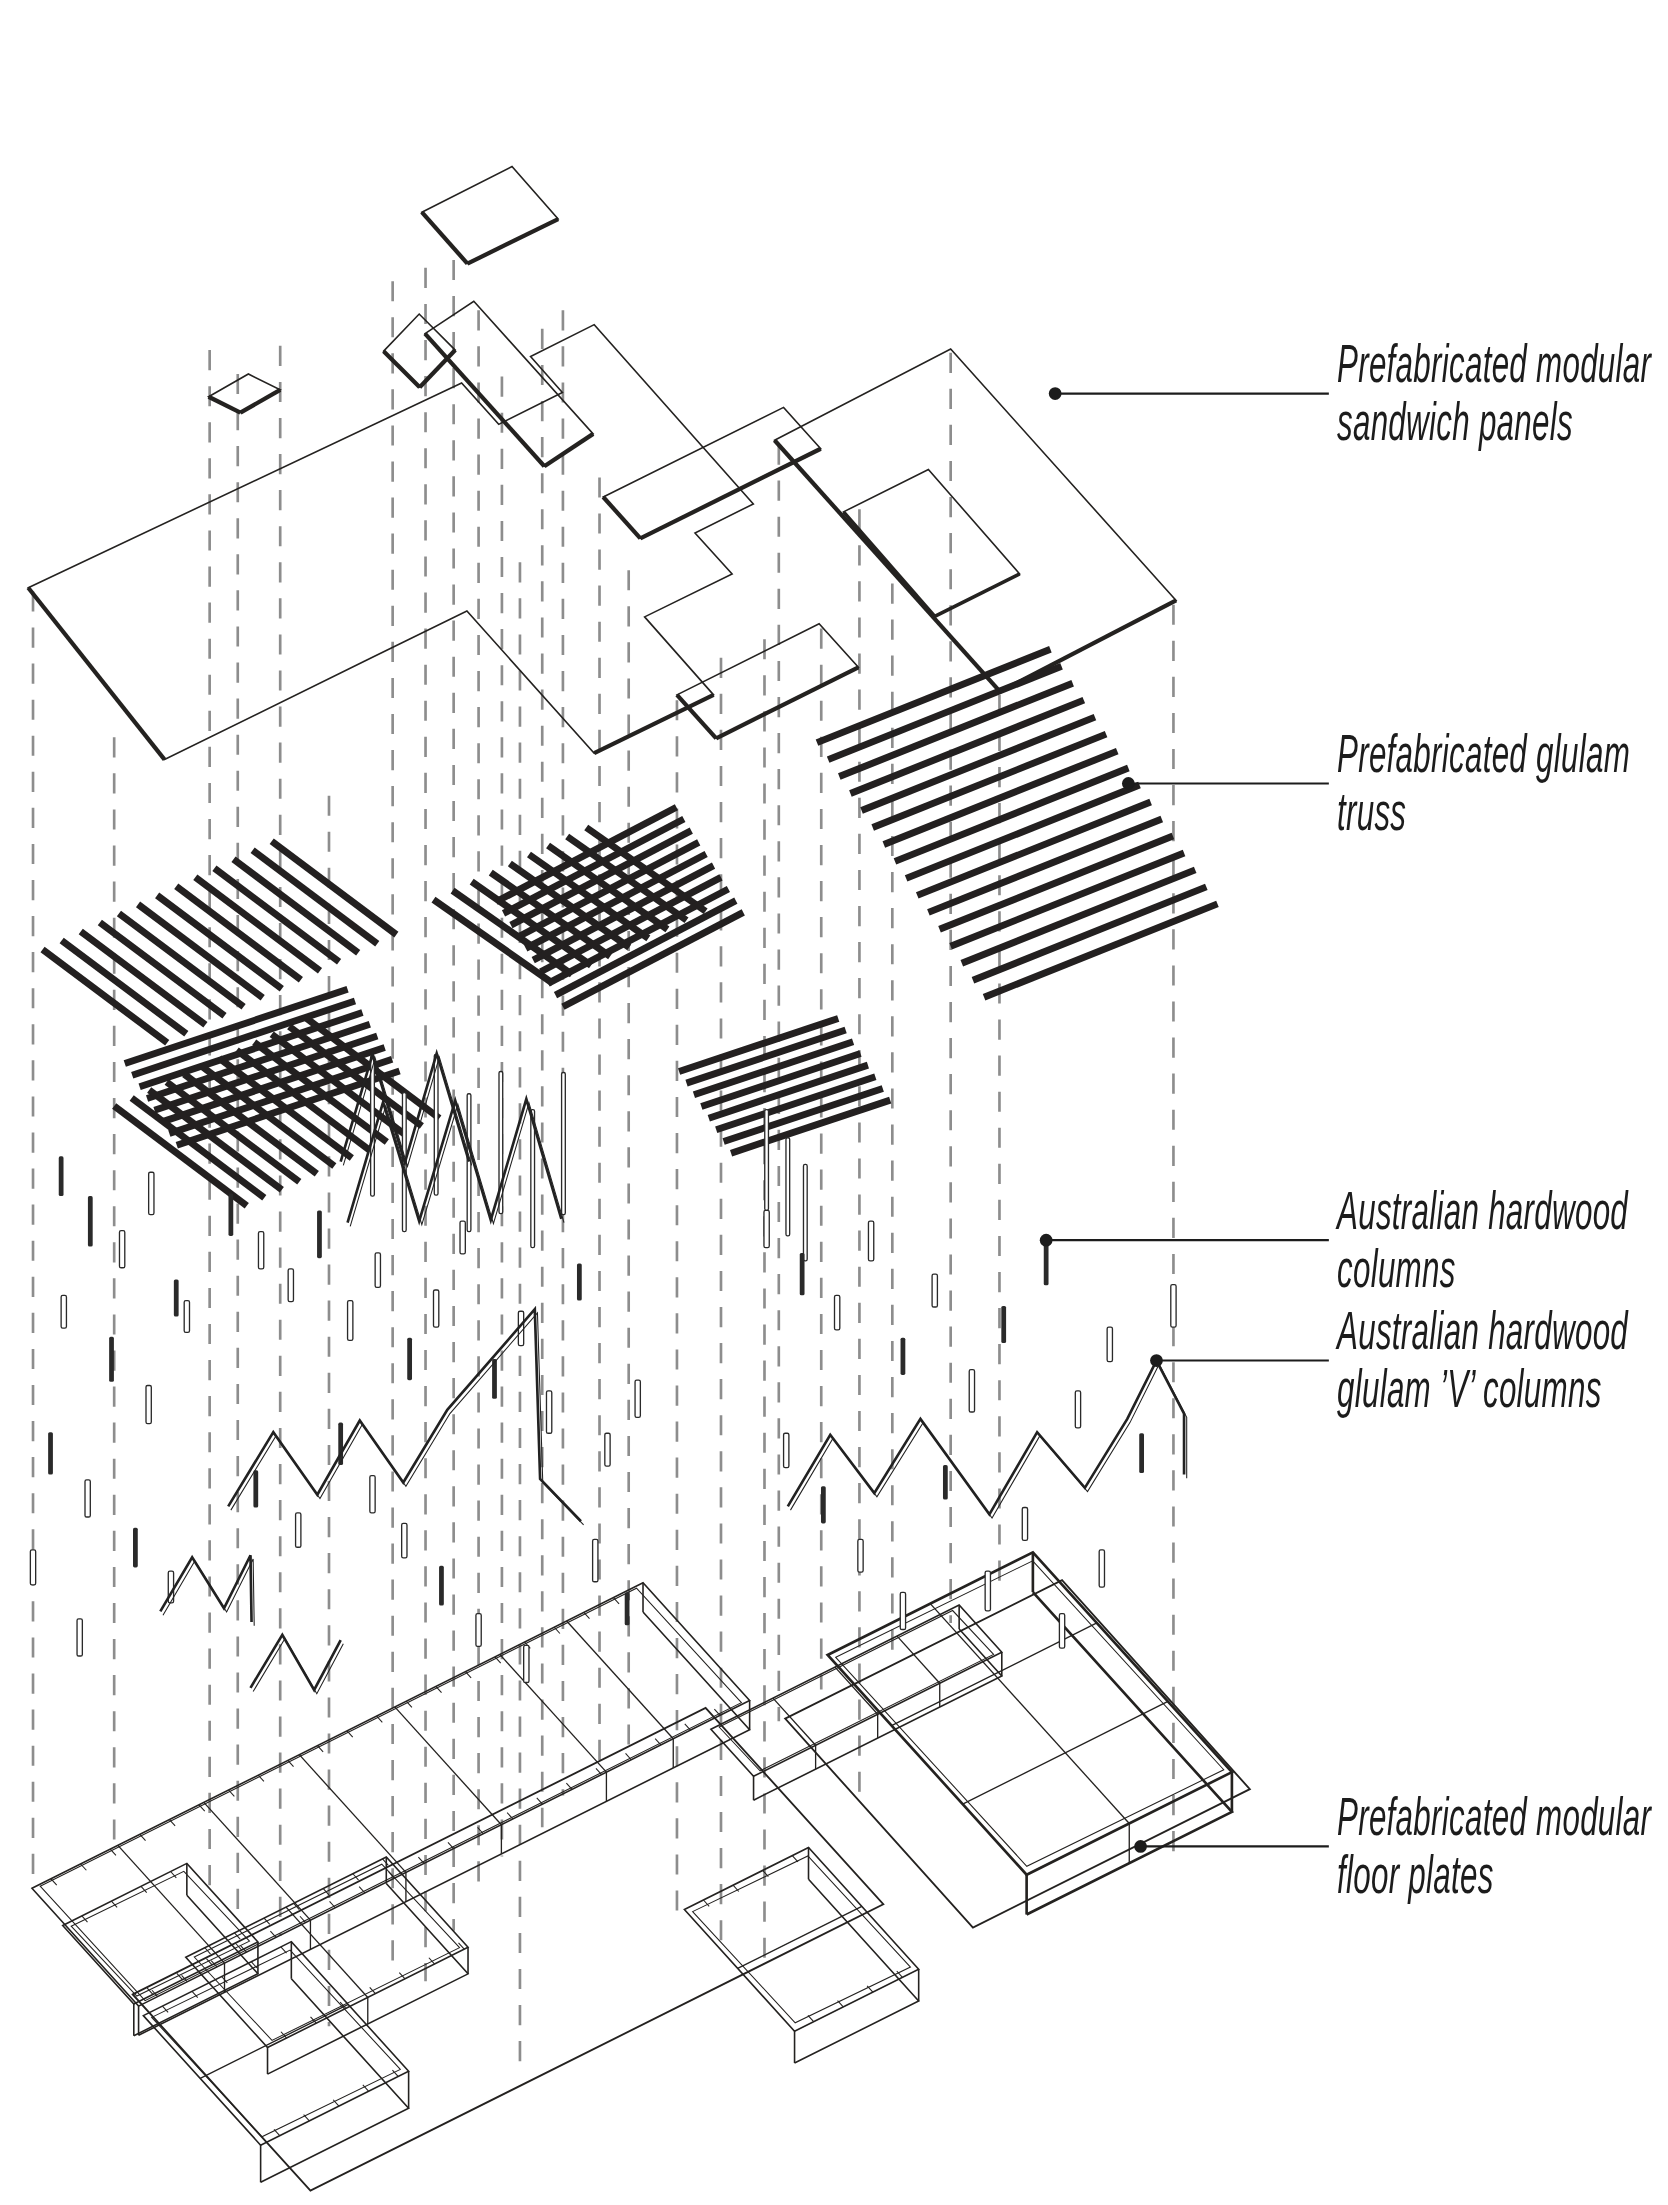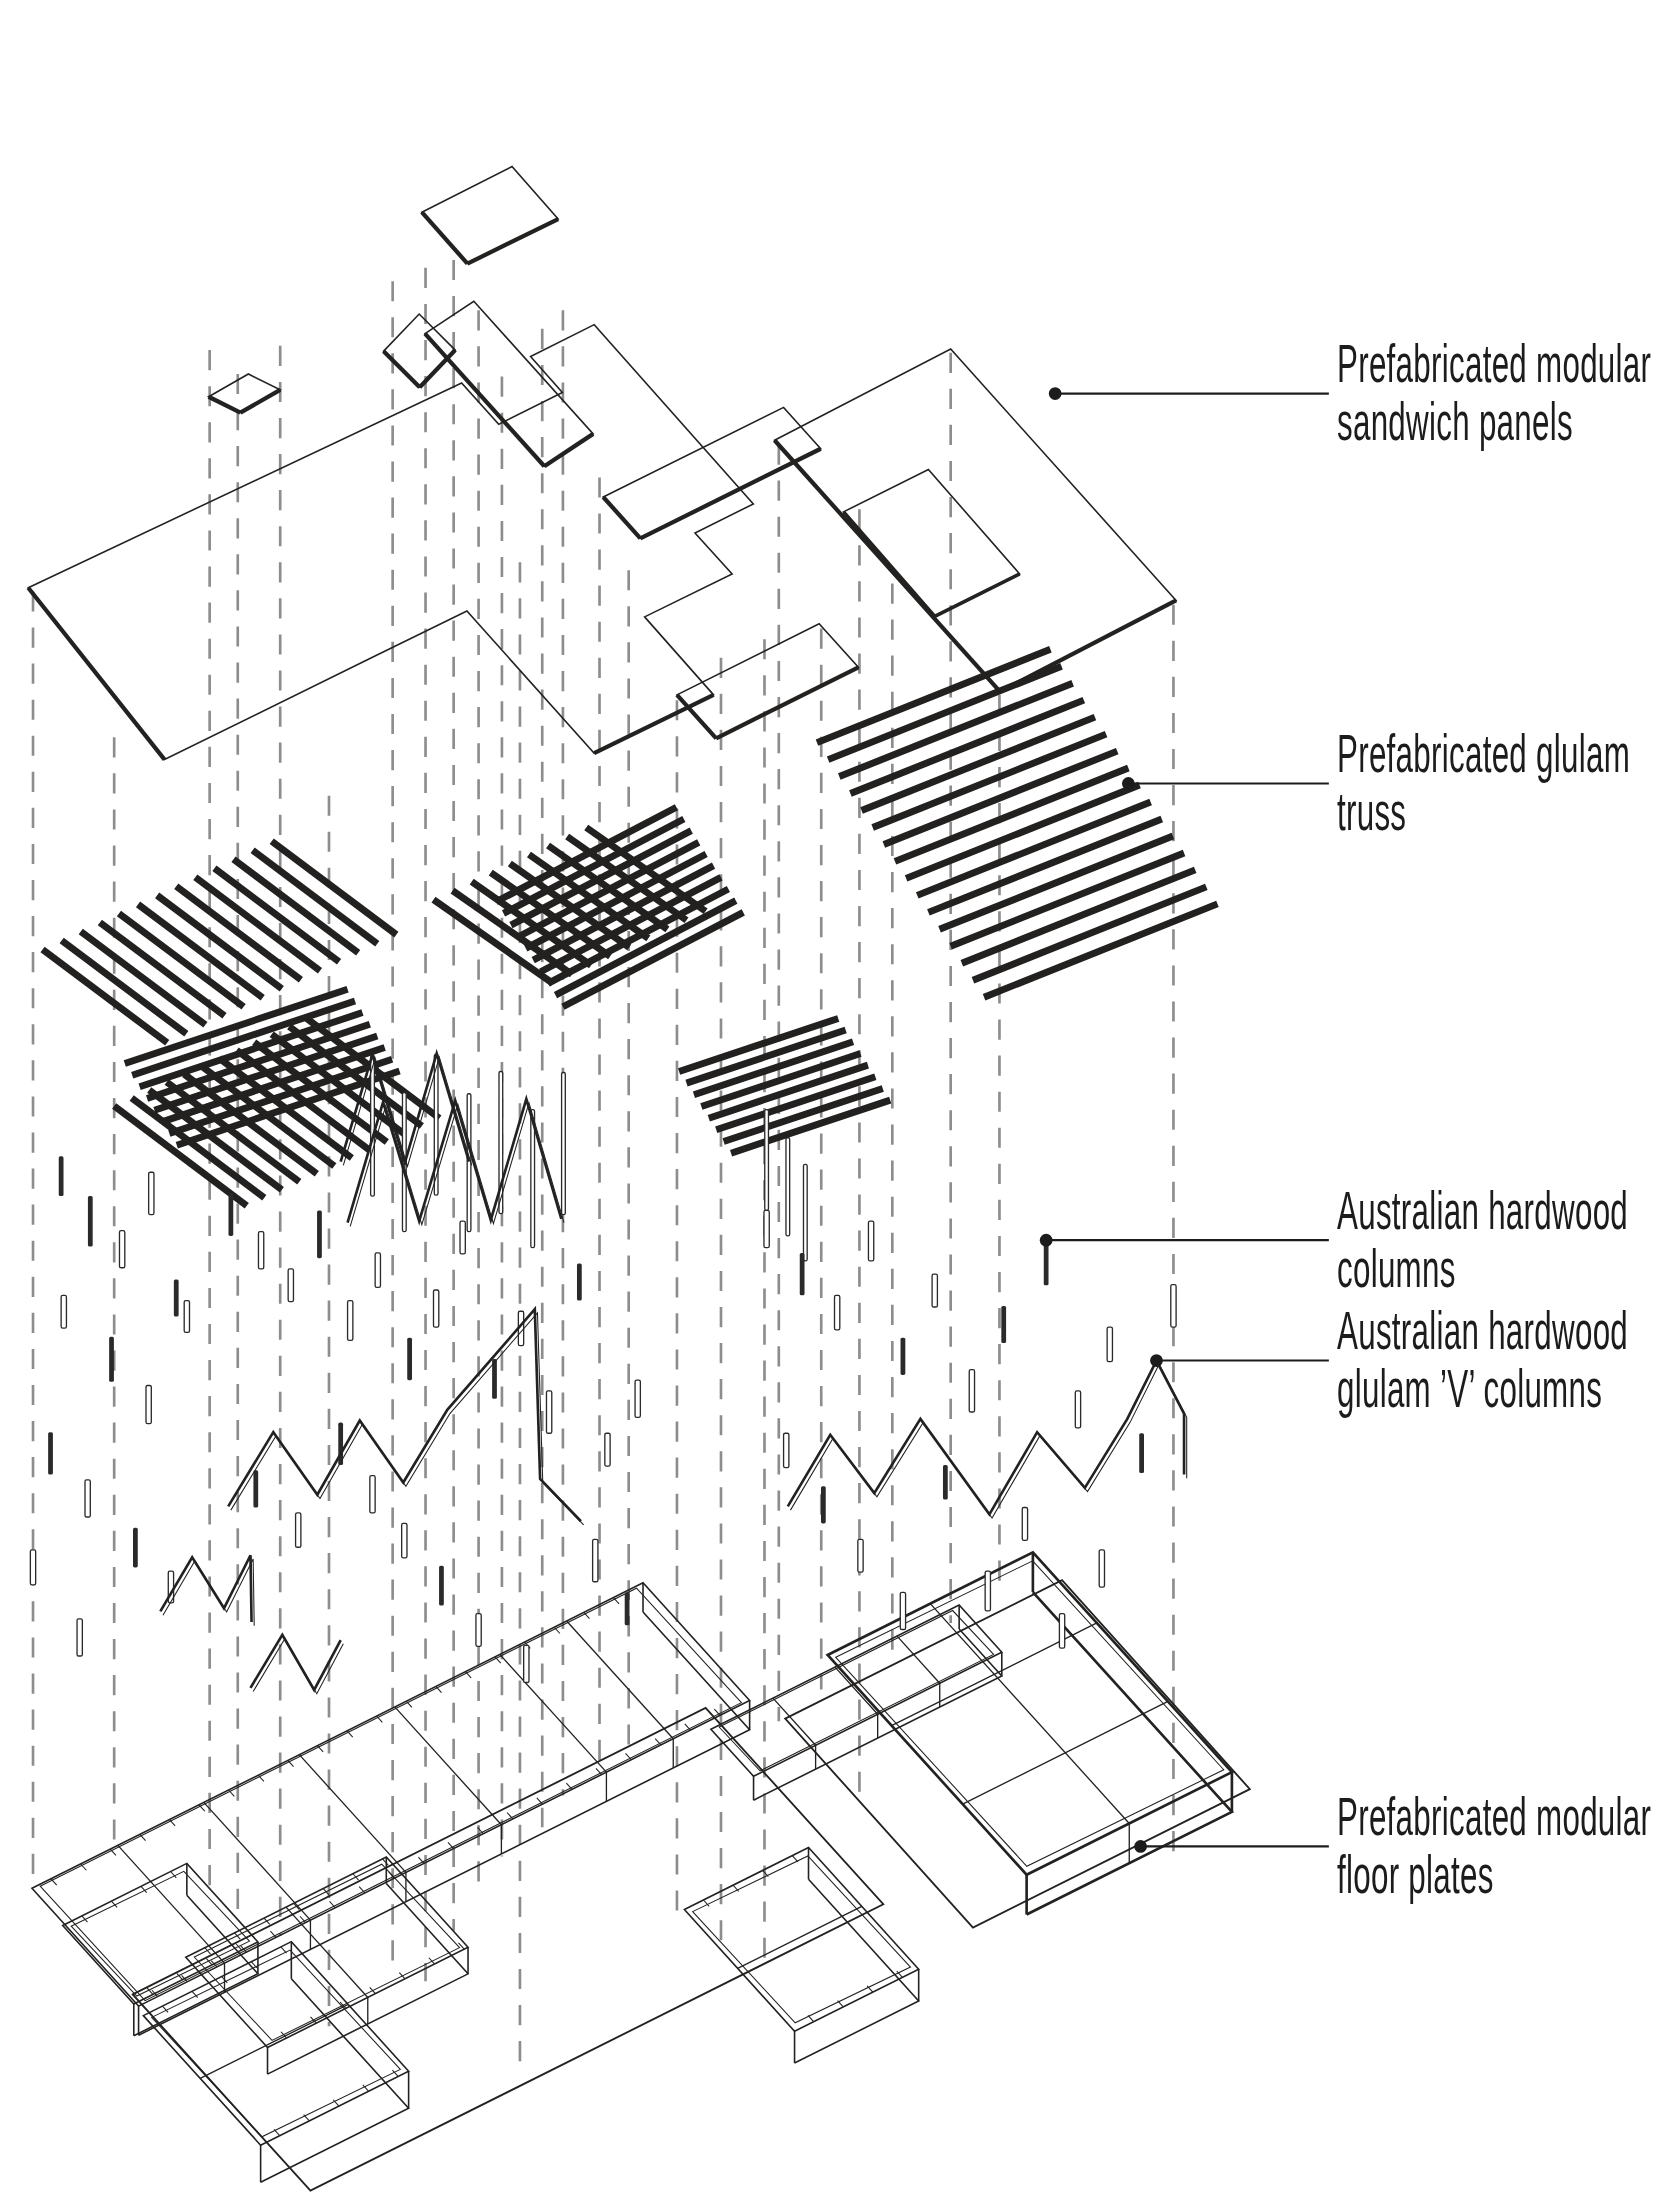--- a/index.html
+++ b/index.html
@@ -1,17 +1,17 @@
 <!DOCTYPE html>
 <html style="font-size:8.5px"><head>
 <meta charset="utf-8">
 <style>
   html,body{margin:0;padding:0;background:#ffffff;}
   body{width:1669px;height:2205px;position:relative;font-family:"Liberation Sans",sans-serif;}
-  #stage{position:absolute;inset:0;}
+  #stage{position:absolute;inset:0;font-style:italic;}
   svg{position:absolute;left:0;top:0;}
   .label{
     position:absolute;
     left:1337px;
     width:477px;
     color:#1c1c1c;
     font-size:54px;
     line-height:58px;
     font-weight:300;
     letter-spacing:0.5px;

